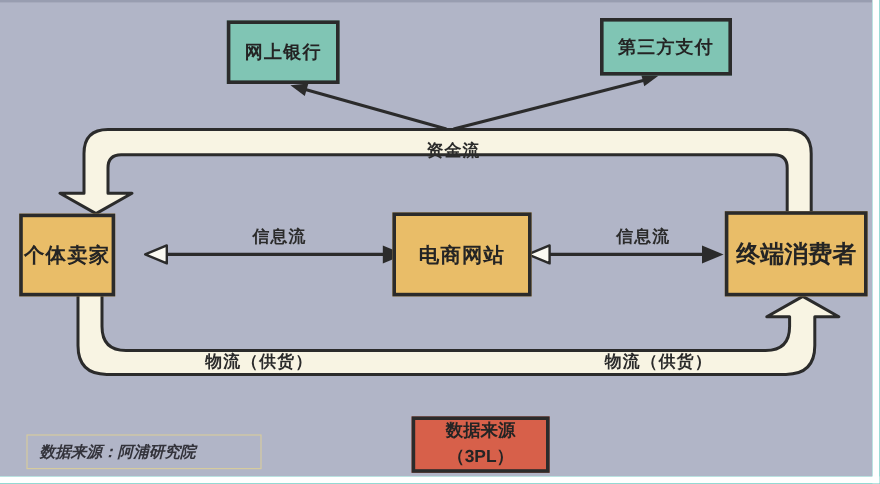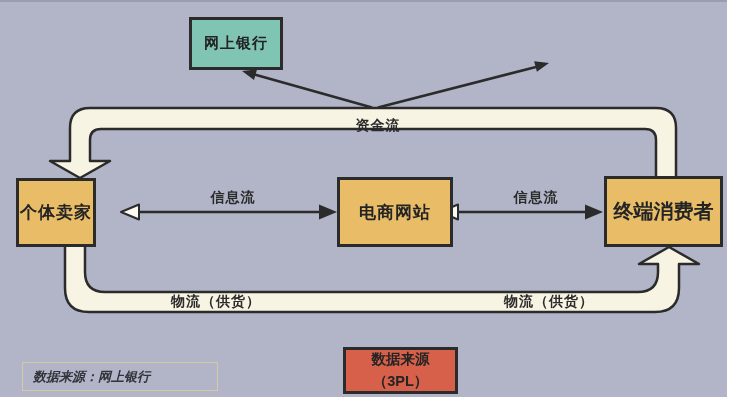--- a/index.html
+++ b/index.html
@@ -47,21 +47,21 @@
     font-weight:bold;
     color:#242424;
     letter-spacing:1px;
   }
   .node-teal{background:#80c5b4;}
   .node-gold{background:#e9bd68;}
   .node-red{background:#d7604a;}
   .n-bank{left:189px;top:17px;width:94px;height:53px;font-size:15px;}
   .n-pay{left:500px;top:15px;width:110px;height:48px;font-size:15px;}
   .n-seller{left:16px;top:178px;width:80px;height:69px;font-size:17px;}
-  .n-site{left:337px;top:177px;width:116px;height:70px;font-size:17px;}
+  .n-site{left:327px;top:177px;width:116px;height:70px;font-size:17px;}
   .n-consumer{left:604px;top:176px;width:119px;height:71px;font-size:20px;letter-spacing:0;}
   .n-3pl{left:343px;top:347px;width:115px;height:47px;font-size:14.5px;line-height:1.45;letter-spacing:0;}
   .flow-label{
     position:absolute;
     font-weight:bold;
     color:#2b2b2b;
     font-size:14px;
     white-space:nowrap;
     transform:translateX(-50%);
     letter-spacing:1px;
@@ -131,20 +131,23 @@
     <g>
       <line class="thin-line" x1="455" y1="212" x2="587" y2="212"></line>
       <polygon class="head-hollow" points="440,212 458,204.5 458,219.5"></polygon>
       <polygon class="head-solid" points="603,212 585,204.5 585,219.5"></polygon>
     </g>
   </svg>
 
   <div class="node node-teal n-bank">
     <span>网上银行</span>
   </div>
+  <div class="node node-teal n-pay">
+    <span>第三方支付</span>
+  </div>
   <div class="node node-gold n-seller">
     <span>个体卖家</span>
   </div>
   <div class="node node-gold n-site">
     <span>电商网站</span>
   </div>
   <div class="node node-gold n-consumer">
     <span>终端消费者</span>
   </div>
   <div class="node node-red n-3pl">
@@ -152,18 +155,18 @@
     <span>（3PL）</span>
   </div>
 
   <div class="flow-label lbl-funds">资金流</div>
   <div class="flow-label lbl-info-left">信息流</div>
   <div class="flow-label lbl-info-right">信息流</div>
   <div class="flow-label lbl-logi-left">物流（供货）</div>
   <div class="flow-label lbl-logi-right">物流（供货）</div>
 
   <div class="source-note">
-    <span>数据来源：网上银行</span>
+    <span>数据来源：阿浦研究院</span>
   </div>
 
   <div class="margin-right"></div>
   <div class="margin-bottom"></div>
 </div>
 
 </body></html>

